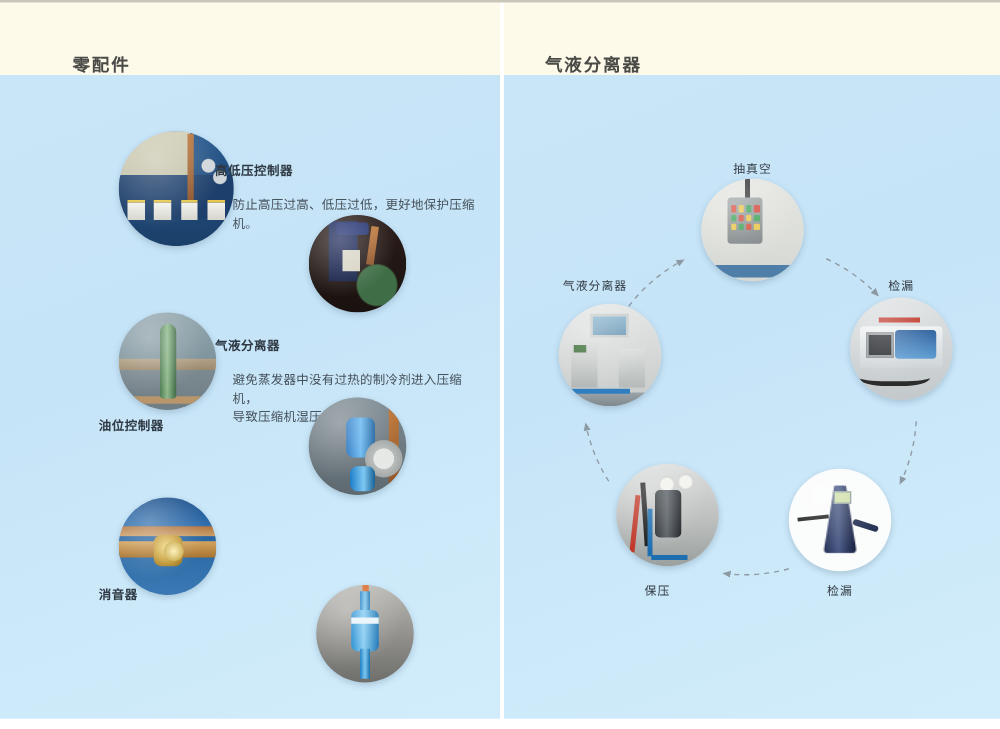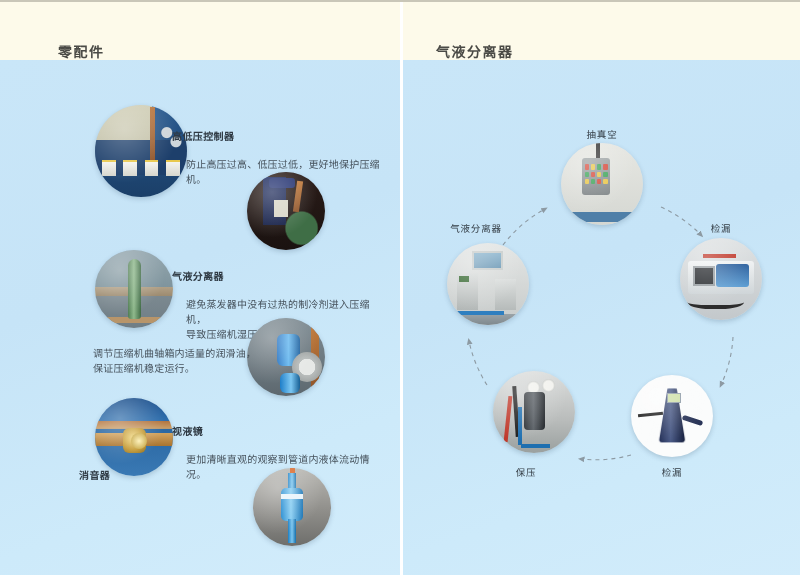--- a/index.html
+++ b/index.html
@@ -498,33 +498,28 @@
       </div>
 
       <div class="photo art-oillevel" style="left:247px; top:258px; width:78px; height:78px;">
         <div class="cu2"></div>
         <div class="body"></div>
         <div class="flange"></div>
         <div class="drum"></div>
         <div class="sheen"></div>
       </div>
       <div class="item-text" style="left:79px; top:272px;">
-        <p class="item-desc">调节压缩机曲轴箱内适量的润滑油，
-保证压缩机稳定运行。</p>
+        <p class="item-title">油位控制器</p>
       </div>
 
       <div class="photo art-sight" style="left:95px; top:338px; width:78px; height:78px;">
         <div class="pipe"></div>
         <div class="brass"></div>
         <div class="nut"></div>
         <div class="sheen"></div>
-      </div>
-      <div class="item-text" style="left:172px; top:363px;">
-        <p class="item-title">视液镜</p>
-        <p class="item-desc">更加清晰直观的观察到管道内液体流动情况。</p>
       </div>
 
       <div class="photo art-muffler" style="left:253px; top:408px; width:78px; height:78px;">
         <div class="cap"></div>
         <div class="neck"></div>
         <div class="can"></div>
         <div class="band"></div>
         <div class="tail"></div>
         <div class="sheen"></div>
       </div>

